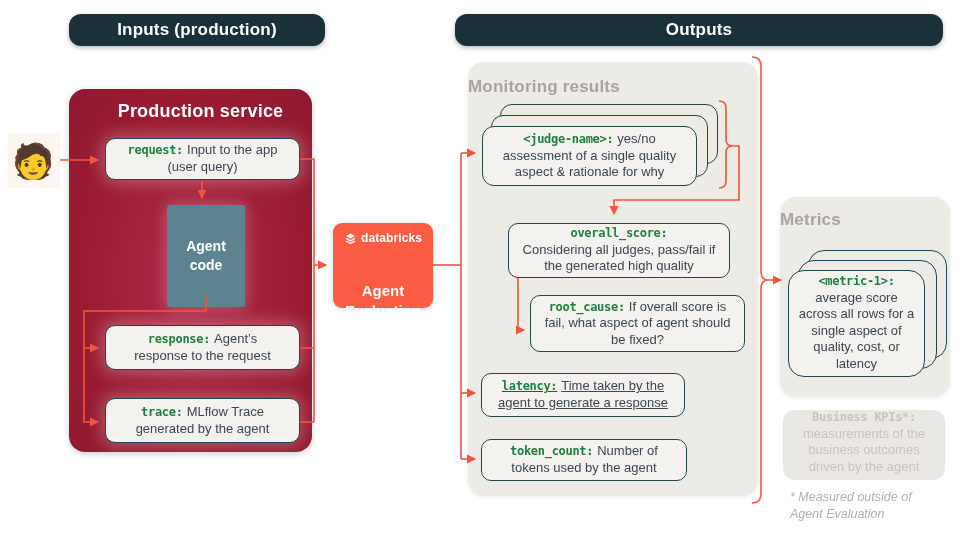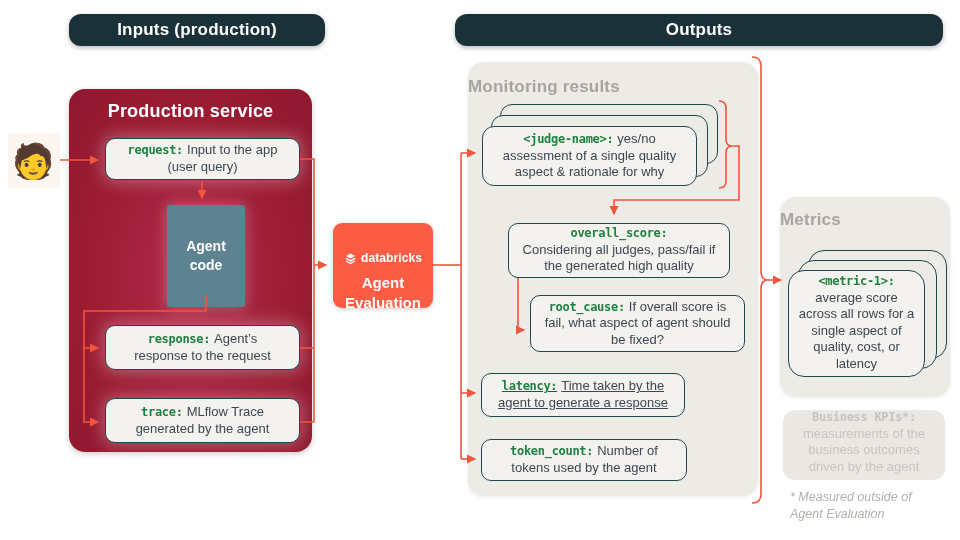--- a/index.html
+++ b/index.html
@@ -26,21 +26,21 @@
     display:flex;align-items:center;justify-content:center;font-size:34px;line-height:1;
   }
 
   
   .production-box{
     left:69px;top:89px;width:243px;height:363px;border-radius:16px;
     background:radial-gradient(ellipse at 50% 52%, #b12b4a 0%, #9b1c33 62%, #8e1830 100%);
     box-shadow:0 2px 6px rgba(0,0,0,.2);
   }
   .production-title{
-    left:69px;top:101px;width:243px;text-align:center;
+    left:79px;top:101px;width:243px;text-align:center;
     color:#ffffff;font-size:18px;font-weight:bold;letter-spacing:.2px;
   }
 
   
   .card{
     background:#f4f2ee;border:1.5px solid #21454f;border-radius:10px;
     display:flex;flex-direction:column;align-items:center;justify-content:center;
     text-align:center;color:#3b4752;font-size:13px;line-height:1.28;
     padding:3px 8px;box-sizing:border-box;
   }
@@ -56,21 +56,21 @@
     left:167px;top:205px;width:78px;height:102px;background:#5d8290;border-radius:3px;
     display:flex;align-items:center;justify-content:center;text-align:center;
     color:#ffffff;font-size:14px;font-weight:bold;line-height:1.35;
     box-shadow:0 0 14px 2px rgba(255,255,255,.22);
   }
 
   
   .agent-eval{
     left:333px;top:223px;width:100px;height:85px;background:#fb5c44;border-radius:9px;
     display:flex;flex-direction:column;align-items:center;
-    box-shadow:0 1px 5px rgba(0,0,0,.18);padding-top:28px;box-sizing:border-box;
+    box-shadow:0 1px 5px rgba(0,0,0,.18);padding-top:8px;box-sizing:border-box;gap:28px;
   }
   .brand-row{display:flex;align-items:center;gap:4px;color:#ffffff;
     font-size:12px;font-weight:bold;letter-spacing:.1px;}
   .agent-eval-label{
     margin-top:8px;color:#ffffff;font-size:15px;font-weight:bold;line-height:1.35;
     text-align:center;width:80px;
   }
 
   
   .panel{

